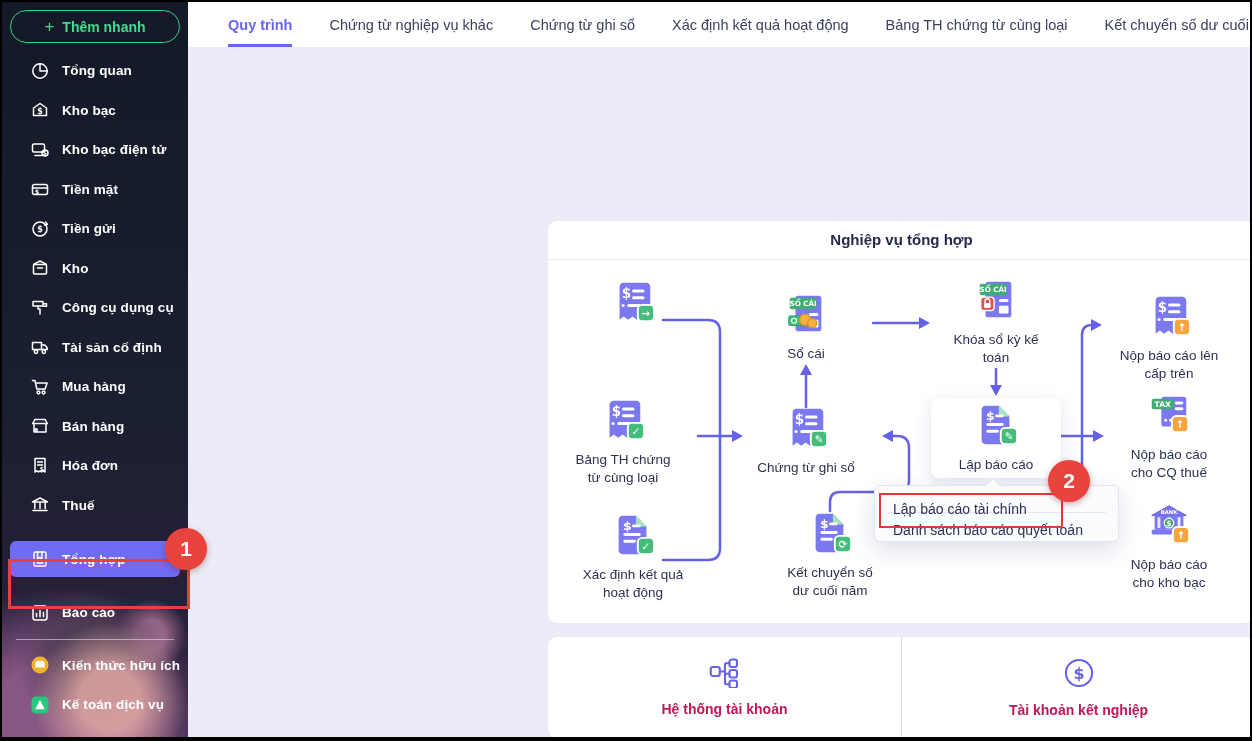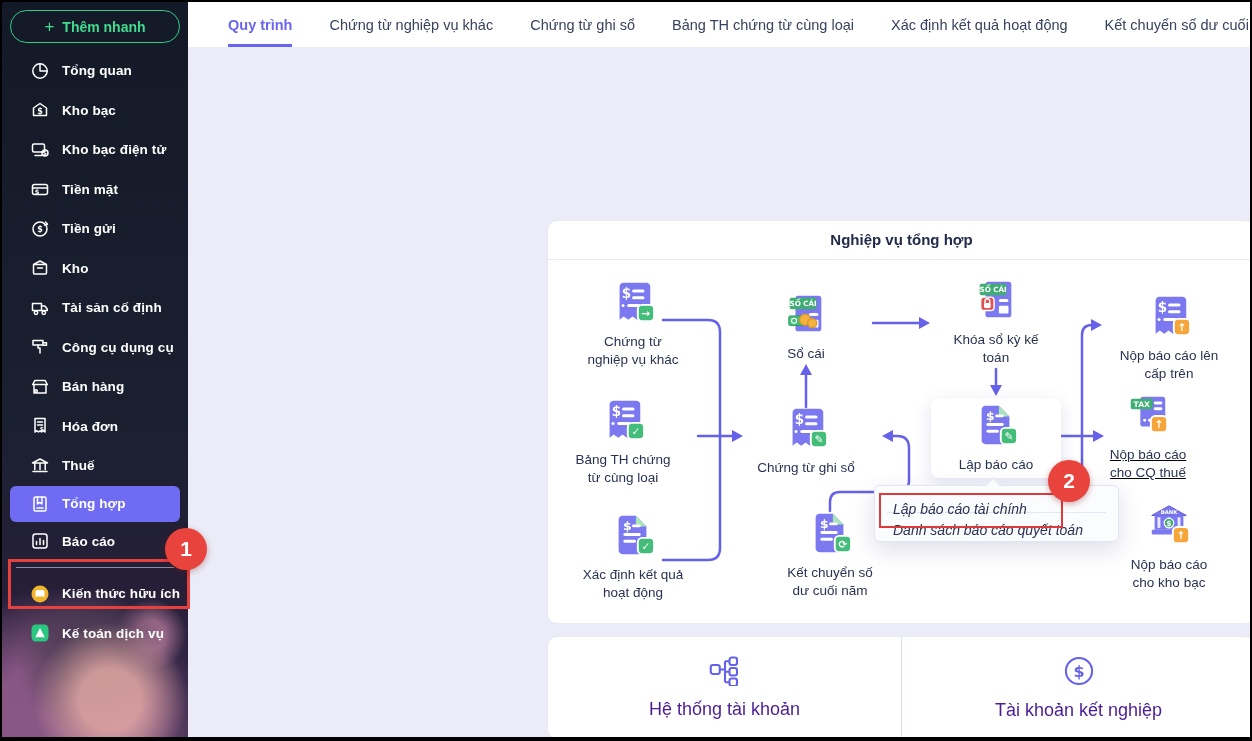--- a/index.html
+++ b/index.html
@@ -16,21 +16,21 @@
       radial-gradient(circle at 80% 40%, rgba(233,155,190,.55) 0 8%, rgba(233,155,190,0) 20%),
       radial-gradient(circle at 30% 100%, rgba(156,98,146,.8) 0 35%, rgba(156,98,146,0) 70%);}
   .quick-add{position:relative;z-index:1;display:flex;align-items:center;justify-content:center;gap:8px;
     margin:8px 8px 4px 8px;width:170px;height:33px;background:transparent;border:1.5px solid #2fcf85;
     border-radius:17px;color:#41dd8f;font-size:14px;font-weight:700;cursor:pointer;font-family:inherit;}
   .quick-add .plus{font-size:17px;font-weight:400;line-height:1;}
   .side-nav{position:relative;z-index:1;display:flex;flex-direction:column;padding-top:4px;}
   .side-item{display:flex;align-items:center;gap:12px;height:39.5px;padding:0 0 0 20px;margin:0 8px;
     color:#fff;font-size:13.5px;font-weight:600;letter-spacing:.1px;cursor:pointer;border-radius:6px;white-space:nowrap;}
   .side-item .ic{width:20px;height:20px;flex:0 0 20px;display:flex;align-items:center;justify-content:center;}
-  .side-item.active{background:#6f6cf3;height:36px;margin:0 8px;align-items:center;}
+  .side-item.active{background:#6f6cf3;height:36px;margin:16px 8px;align-items:center;}
   .side-div{border:none;border-top:1px solid rgba(230,232,245,.55);margin:6px 14px;}
 
   
   .ann-rect-1{position:absolute;left:6px;top:557px;width:176px;height:44px;border:3px solid #e8403c;z-index:3;pointer-events:none;}
   .badge{position:absolute;width:42px;height:42px;border-radius:50%;background:#e8433c;color:#fff;
     display:flex;align-items:center;justify-content:center;font-size:21px;font-weight:700;z-index:40;
     box-shadow:0 2px 6px rgba(120,20,20,.35);}
   .badge-1{left:163px;top:526px;}
   .badge-2{left:1046px;top:458px;}
 
@@ -50,29 +50,29 @@
   .arrows{position:absolute;left:0;top:0;z-index:1;}
   .node{position:absolute;z-index:2;display:flex;flex-direction:column;align-items:center;cursor:pointer;transform:translateX(-50%);}
   .node .nlabel{margin-top:4px;text-align:center;font-size:13.5px;font-weight:500;color:#2a3252;line-height:18px;width:150px;}
   .node.boxed{background:#fff;border-radius:8px;box-shadow:0 5px 16px rgba(90,90,170,.18);width:130px;height:80px;justify-content:center;}
 
   
   .menu{position:absolute;left:872px;top:483px;width:243px;z-index:30;background:#fbfcfe;border:1px solid #e3e6f0;
     border-radius:6px;box-shadow:0 8px 22px rgba(70,70,140,.18);padding:8px 0 10px 0;}
   .menu-notch{position:absolute;left:112px;top:-6px;width:11px;height:11px;background:#fbfcfe;
     border-left:1px solid #e3e6f0;border-top:1px solid #e3e6f0;transform:rotate(45deg);}
-  .menu-item{height:16px;line-height:31px;padding-left:18px;font-size:14px;color:#2b3254;cursor:pointer;white-space:nowrap;font-style:italic;}
+  .menu-item{height:16px;line-height:31px;padding-left:18px;font-size:14px;color:#2b3254;cursor:pointer;white-space:nowrap;}
   .menu-div{border:none;border-top:1px solid #e4e7f1;margin:2px 12px;}
   .ann-rect-2{position:absolute;left:4px;top:7px;width:180px;height:31px;border:2.5px solid #e0393c;pointer-events:none;}
 
   
   .footer-card{left:545px;top:634px;width:707px;height:101px;display:flex;}
   .foot-cell{flex:1;display:flex;flex-direction:column;align-items:center;justify-content:center;gap:9px;cursor:pointer;}
   .foot-cell + .foot-cell{border-left:1px solid #d9dcea;}
-  .foot-label{font-size:18px;font-weight:400;color:#4c1d95;}
+  .foot-label{font-size:14px;font-weight:700;color:#be185d;}
 </style>
 </head>
 <body>
 
 <div class="frame">
   <div class="screen">
 
     <aside class="sidebar">
       <div class="sidebar-art"></div>
       <button class="quick-add">
@@ -134,37 +134,47 @@
               <svg width="20" height="20" viewBox="0 0 20 20">
                 <rect x="3.5" y="6.5" width="13" height="9.5" rx="1" stroke="#fff" stroke-width="1.5" fill="none" stroke-linejoin="round" stroke-linecap="round"></rect>
                 <path d="M3.5 6.5 L10 3 L16.5 6.5 M7.5 10 H12.5" stroke="#fff" stroke-width="1.5" fill="none" stroke-linejoin="round" stroke-linecap="round"></path>
               </svg>
             </span>
             <span>Kho</span>
           </div>
           <div class="side-item">
             <span class="ic">
               <svg width="20" height="20" viewBox="0 0 20 20">
+                <path d="M3 3.5 h10 v4.5 h-10 z" stroke="#fff" stroke-width="1.5" fill="none" stroke-linejoin="round" stroke-linecap="round"></path>
+                <path d="M13 5.7 h3.5 v2.5 h-3.5" stroke="#fff" stroke-width="1.5" fill="none" stroke-linejoin="round" stroke-linecap="round"></path>
+                <path d="M8 8 v3 h2 v5" stroke="#fff" stroke-width="1.5" fill="none" stroke-linejoin="round" stroke-linecap="round"></path>
+              </svg>
+            </span>
+            <span>Công cụ dụng cụ</span>
+          </div>
+          <div class="side-item">
+            <span class="ic">
+              <svg width="20" height="20" viewBox="0 0 20 20">
                 <rect x="2.5" y="5.5" width="9" height="7" stroke="#fff" stroke-width="1.5" fill="none" stroke-linejoin="round" stroke-linecap="round"></rect>
                 <path d="M11.5 8 h3.3 l2.5 3 v1.5 h-5.8" stroke="#fff" stroke-width="1.5" fill="none" stroke-linejoin="round" stroke-linecap="round"></path>
                 <circle cx="6" cy="14.7" r="1.7" stroke="#fff" stroke-width="1.5" fill="none" stroke-linejoin="round" stroke-linecap="round"></circle>
                 <circle cx="13.8" cy="14.7" r="1.7" stroke="#fff" stroke-width="1.5" fill="none" stroke-linejoin="round" stroke-linecap="round"></circle>
               </svg>
             </span>
             <span>Tài sản cố định</span>
           </div>
           <div class="side-item">
             <span class="ic">
               <svg width="20" height="20" viewBox="0 0 20 20">
-                <path d="M3 3.5 h10 v4.5 h-10 z" stroke="#fff" stroke-width="1.5" fill="none" stroke-linejoin="round" stroke-linecap="round"></path>
-                <path d="M13 5.7 h3.5 v2.5 h-3.5" stroke="#fff" stroke-width="1.5" fill="none" stroke-linejoin="round" stroke-linecap="round"></path>
-                <path d="M8 8 v3 h2 v5" stroke="#fff" stroke-width="1.5" fill="none" stroke-linejoin="round" stroke-linecap="round"></path>
-              </svg>
-            </span>
-            <span>Công cụ dụng cụ</span>
+                <path d="M2.5 3.5 h2.4 l2 8.5 h8.2 l2 -6 H6" stroke="#fff" stroke-width="1.5" fill="none" stroke-linejoin="round" stroke-linecap="round"></path>
+                <circle cx="8.5" cy="15.5" r="1.4" stroke="#fff" stroke-width="1.5" fill="none" stroke-linejoin="round" stroke-linecap="round"></circle>
+                <circle cx="13.6" cy="15.5" r="1.4" stroke="#fff" stroke-width="1.5" fill="none" stroke-linejoin="round" stroke-linecap="round"></circle>
+              </svg>
+            </span>
+            <span>Mua hàng</span>
           </div>
           <div class="side-item">
             <span class="ic">
               <svg width="20" height="20" viewBox="0 0 20 20">
                 <path d="M4 8 V16 h12 V8" stroke="#fff" stroke-width="1.5" fill="none" stroke-linejoin="round" stroke-linecap="round"></path>
                 <path d="M2.8 7.5 L4.8 3.5 h10.4 l2 4" stroke="#fff" stroke-width="1.5" fill="none" stroke-linejoin="round" stroke-linecap="round"></path>
                 <path d="M2.8 7.5 h14.4" stroke="#fff" stroke-width="1.5" fill="none" stroke-linejoin="round" stroke-linecap="round"></path>
                 <circle cx="6" cy="14" r="1.3" stroke="#fff" stroke-width="1.5" fill="none" stroke-linejoin="round" stroke-linecap="round"></circle>
               </svg>
             </span>
@@ -229,22 +239,22 @@
           </div>
         </nav>
     </aside>
     <div class="ann-rect-1"></div>
     <div class="badge badge-1">1</div>
 
     <header class="tabbar" id="tabbar">
         <div class="tab active">Quy trình</div>
         <div class="tab">Chứng từ nghiệp vụ khác</div>
         <div class="tab">Chứng từ ghi sổ</div>
+        <div class="tab">Xác định kết quả hoạt động</div>
         <div class="tab">Bảng TH chứng từ cùng loại</div>
-        <div class="tab">Xác định kết quả hoạt động</div>
         <div class="tab">Kết chuyển số dư cuối năm</div>
       </header>
 
     <div class="content-bg"></div>
 
     <section class="card workflow-card">
       <h2 class="wf-title">Nghiệp vụ tổng hợp</h2>
       <svg class="arrows" width="707" height="402" viewBox="0 0 707 402">
         <g stroke="#6561e8" stroke-width="2.5" fill="none" stroke-linecap="round">
           <path d="M115,99 H160 Q172,99 172,111 V327 Q172,339 160,339 H115"></path>
@@ -273,24 +283,20 @@
             <span><svg width="46" height="46" viewBox="0 0 48 48">
                 <path d="M10,4 h28 c2.2,0 4,1.8 4,4 v31 l-4.6,3.5 -4.6,-3.5 -4.6,3.5 -4.6,-3.5 -4.6,3.5 -4.6,-3.5 -4.4,3.4 V8 c0,-2.2 1.8,-4 4,-4 z" fill="#7b78f0"></path>
     <text x="17" y="20" text-anchor="middle" font-size="14" font-weight="bold" fill="#fff" font-family="DejaVu Sans">$</text>
     <rect x="23" y="11" width="13" height="3.2" rx="1.6" fill="#fff"></rect>
                 <rect x="23" y="18" width="13" height="3.2" rx="1.6" fill="#fff"></rect>
     <rect x="12" y="26" width="3.2" height="3.2" rx="1.6" fill="#fff"></rect>
                 <rect x="18" y="26" width="14" height="3.2" rx="1.6" fill="#fff"></rect>
                 <rect x="29" y="27" width="17" height="17" rx="4.5" fill="#43bd79" stroke="#fff" stroke-width="2"></rect>
     <text x="37.5" y="39.5" text-anchor="middle" font-size="11" font-weight="bold" fill="#fff" font-family="DejaVu Sans">→</text>
               </svg></span>
-            <div class="nlabel">
-              <div>Chứng từ</div>
-              <div>nghiệp vụ khác</div>
-            </div>
           </div>
           <div class="node" style="left: 258px; top: 70px;">
             <span><svg width="46" height="46" viewBox="0 0 48 48">
                 <rect x="13" y="5" width="27" height="37" rx="3" fill="#7b78f0"></rect>
     <rect x="27" y="23" width="10" height="3.2" rx="1.6" fill="#fff"></rect>
                 <rect x="27" y="30" width="10" height="8" rx="1" fill="#fff"></rect>
     <rect x="7" y="7" width="28" height="12" rx="2" fill="#3fae73"></rect>
     <text x="21" y="16" text-anchor="middle" font-size="7.5" font-weight="bold" fill="#fff" font-family="DejaVu Sans">SỔ CÁI</text>
                 <rect x="6" y="26" width="16" height="10" rx="1.5" fill="#43bd79" stroke="#2d9e5f"></rect>
        <circle cx="11.5" cy="31" r="2.6" fill="none" stroke="#fff" stroke-width="1.2"></circle>
@@ -372,21 +378,21 @@
     <rect x="23" y="13" width="9" height="3" rx="1.5" fill="#fff"></rect>
                 <rect x="14" y="22" width="18" height="3" rx="1.5" fill="#fff"></rect>
     <rect x="14" y="29" width="13" height="3" rx="1.5" fill="#fff"></rect>
                 <rect x="29" y="27" width="17" height="17" rx="4.5" fill="#43bd79" stroke="#fff" stroke-width="2"></rect>
     <text x="37.5" y="39.5" text-anchor="middle" font-size="11" font-weight="bold" fill="#fff" font-family="DejaVu Sans">✎</text>
               </svg></span>
             <div class="nlabel">
               <div>Lập báo cáo</div>
             </div>
           </div>
-          <div class="node" style="left: 600px; top: 171px; text-decoration: underline;">
+          <div class="node" style="left: 621px; top: 171px;">
             <span><svg width="46" height="46" viewBox="0 0 48 48">
                 <rect x="16" y="5" width="26" height="31" rx="3" fill="#7b78f0"></rect>
        <rect x="30" y="10" width="9" height="3" rx="1.5" fill="#fff"></rect>
                 <rect x="30" y="16" width="9" height="3" rx="1.5" fill="#fff"></rect>
        <rect x="19" y="28" width="3" height="3" rx="1.5" fill="#fff"></rect>
                 <rect x="24" y="28" width="3" height="3" rx="1.5" fill="#fff"></rect>
        <rect x="6" y="7" width="23" height="11" rx="2" fill="#3fae73"></rect>
        <text x="17.5" y="15.5" text-anchor="middle" font-size="8" font-weight="bold" fill="#fff" font-family="DejaVu Sans">TAX</text>
                 <rect x="27" y="25" width="17" height="17" rx="4.5" fill="#f6a53b" stroke="#fff" stroke-width="2"></rect>
     <text x="35.5" y="37.5" text-anchor="middle" font-size="11" font-weight="bold" fill="#fff" font-family="DejaVu Sans">↑</text>

